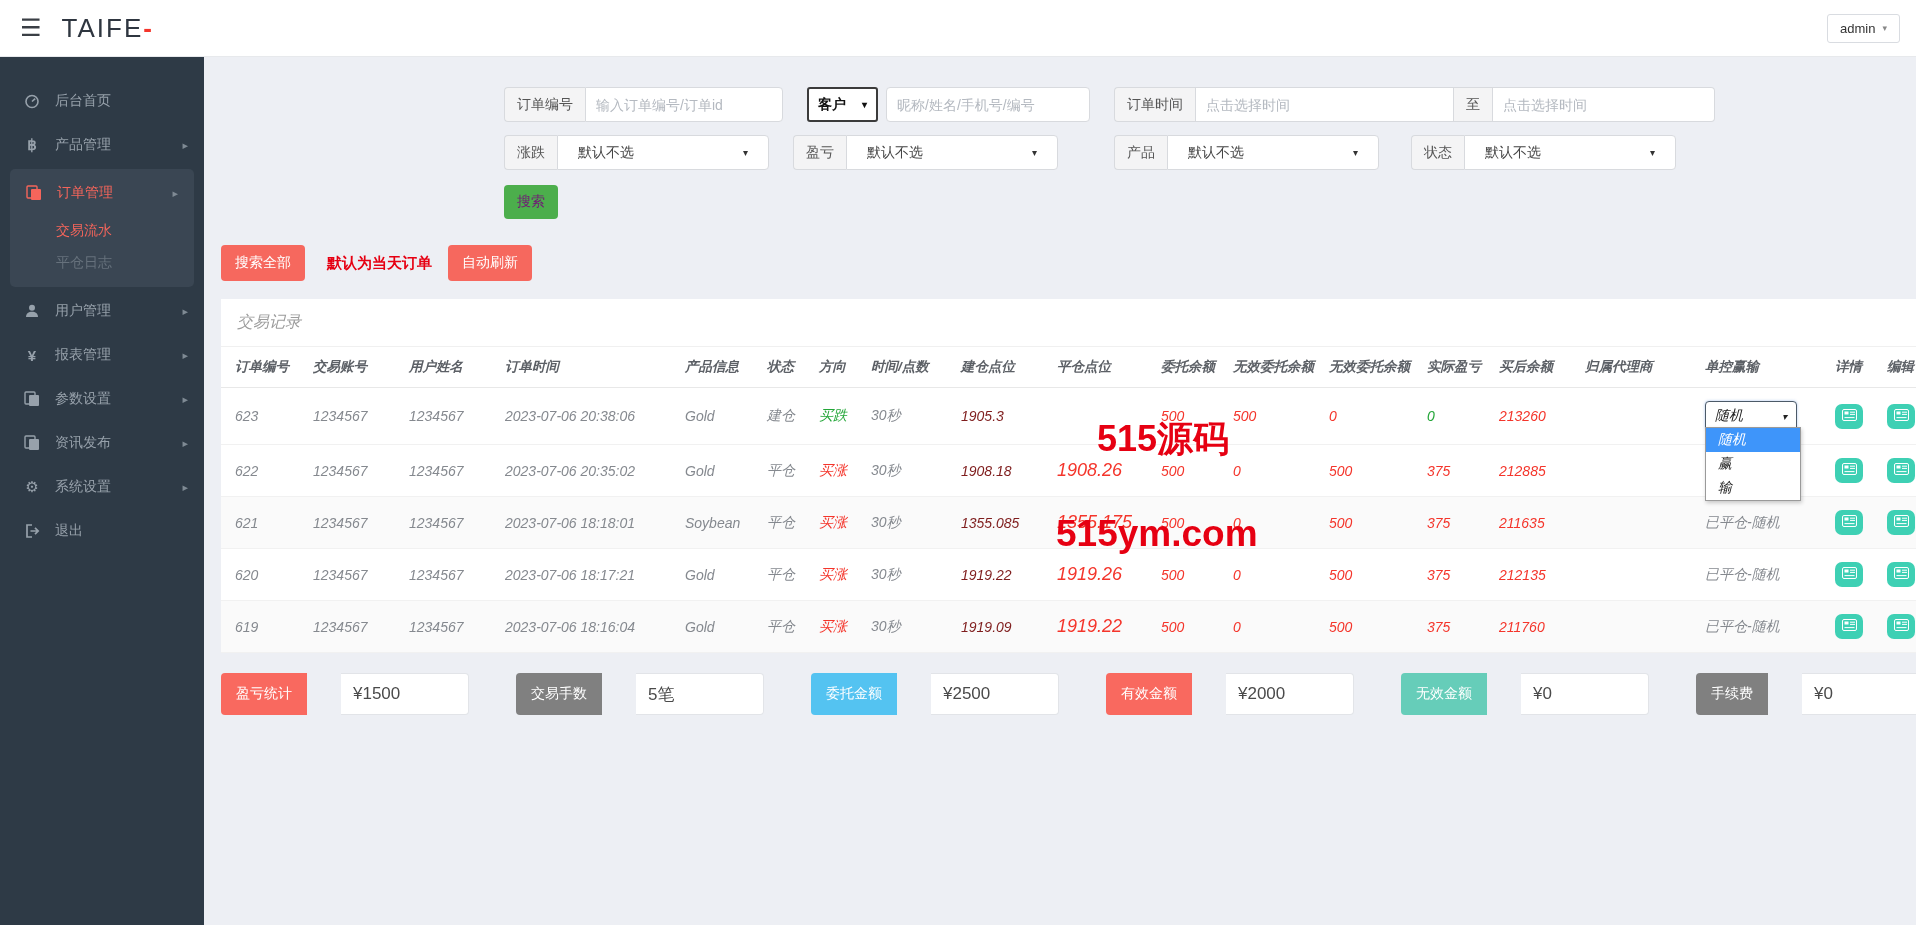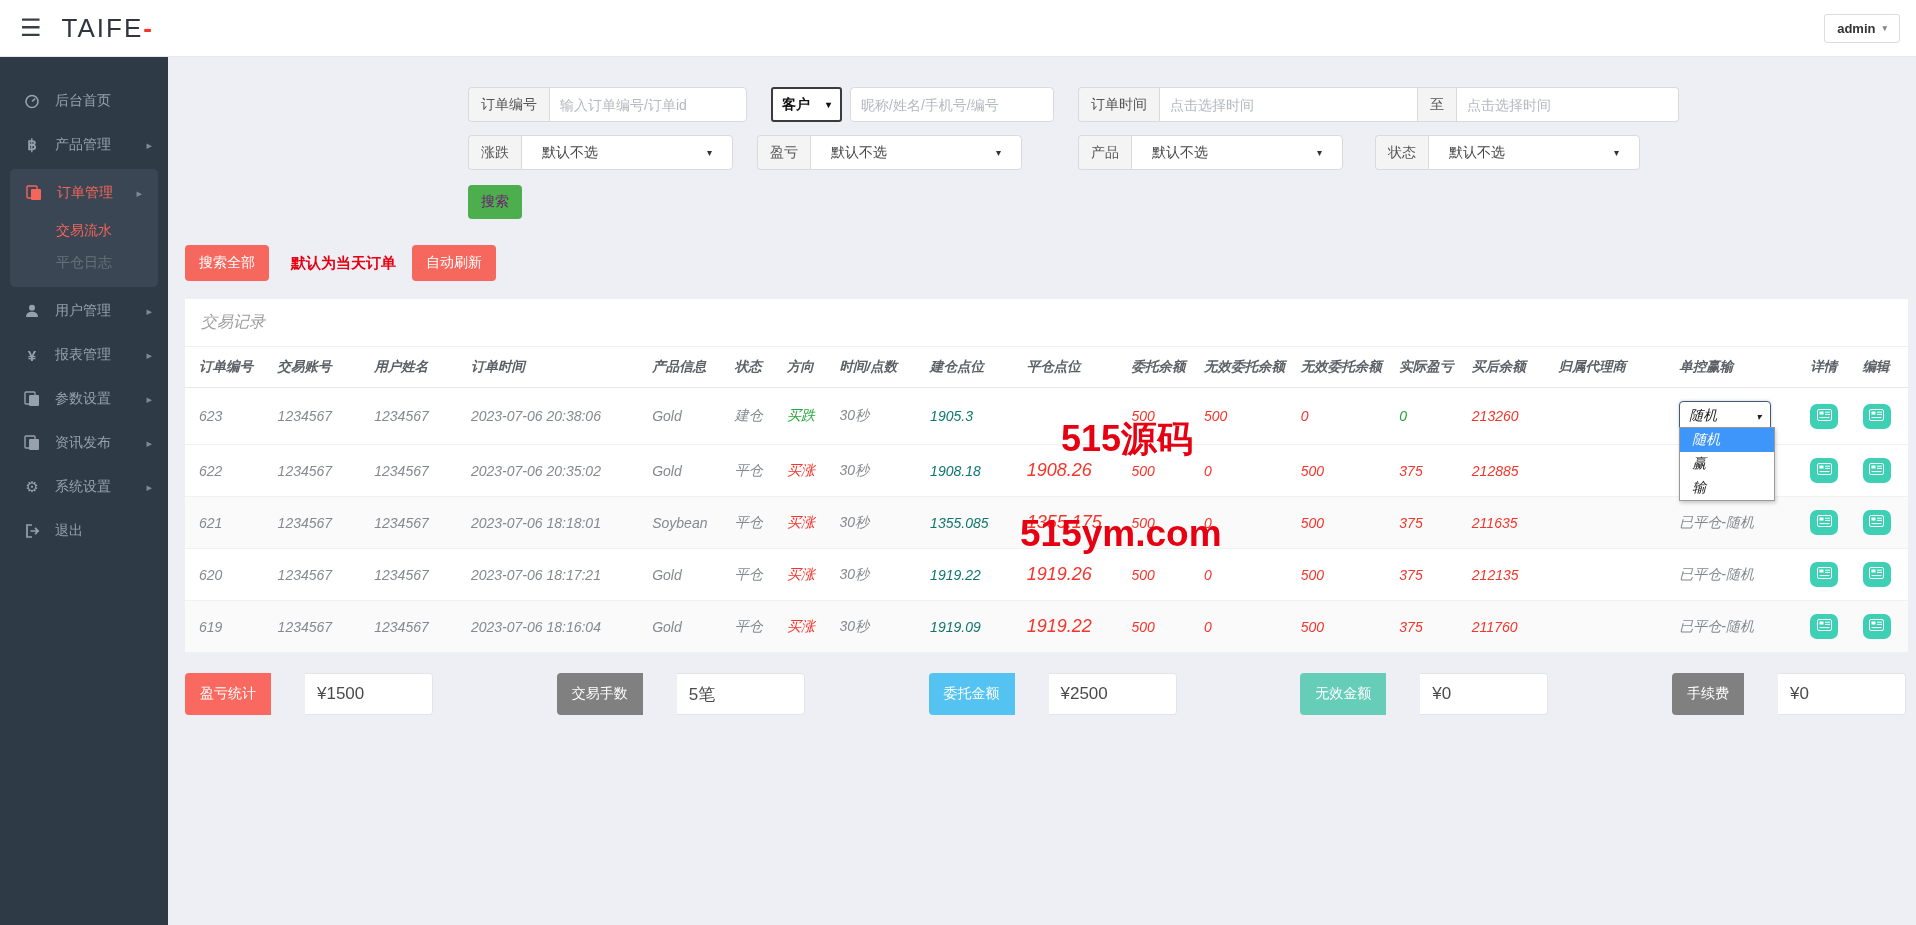--- a/index.html
+++ b/index.html
@@ -4,26 +4,26 @@
 <style>
   * { box-sizing: border-box; margin: 0; padding: 0; }
   html,body { width:1916px; height:925px; overflow:hidden; }
   body { font-family:"Liberation Sans", sans-serif; background:#edeff4; }
 
   
   .topbar { height:57px; background:#fff; display:flex; align-items:center; padding:0 16px; border-bottom:1px solid #e7e9ec; }
   .burger { font-size:24px; color:#3a3f45; margin:0 20px 0 4px; cursor:pointer; line-height:1; }
   .logo { font-size:26px; color:#2f3640; letter-spacing:2px; font-weight:400; }
   .logo b { color:#f4352b; font-weight:700; }
-  .admin-box { margin-left:auto; border:1px solid #d9dce1; border-radius:3px; padding:6px 12px; font-size:13px; color:#333; display:flex; align-items:center; gap:7px; background:#fff; cursor:pointer;font-weight:bold; }
+  .admin-box { margin-left:auto; border:1px solid #d9dce1; border-radius:3px; padding:6px 12px; font-size:13px; color:#333; display:flex; align-items:center; gap:7px; background:#fff; cursor:pointer; }
   .admin-box .caret { font-size:9px; color:#888; }
 
   
   .layout { display:flex; height:868px; }
-  .sidebar { width:168px; background:#2e3a46; padding-top:22px; flex:none; }
+  .sidebar { width:204px; background:#2e3a46; padding-top:22px; flex:none; }
   .sb-item { height:44px; display:flex; align-items:center; padding:0 16px 0 22px; font-size:14px; color:#97a1ab; cursor:pointer; }
   .sb-item .sb-icon { width:20px; margin-right:13px; display:inline-flex; justify-content:center; font-size:15px; }
   .sb-item .sb-icon svg { width:16px; height:16px; }
   .sb-arrow { margin-left:auto; font-size:11px; color:#7f8a94; }
   .sb-active-block { background:#39465312; background:#3a4653; border-radius:5px; margin:2px 10px; padding:2px 0 8px 0; }
   .sb-active-block .sb-item { padding-left:14px; }
   .sb-item.red, .sb-sub.red { color:#f5655b; }
   .sb-sub { height:32px; display:flex; align-items:center; padding-left:46px; font-size:14px; color:#66717c; cursor:pointer; }
 
   .main { flex:1; padding:30px 8px 0 17px; position:relative; }
@@ -52,21 +52,21 @@
   .card { margin-top:18px; background:#fff;font-style:italic; }
   .card-title { padding:13px 16px; font-size:16px; color:#9c9c9c; border-bottom:1px solid #f0f0f0; }
   table { width:100%; border-collapse:collapse; table-layout:fixed; }
   thead th { text-align:left; font-size:13.5px; color:#5c6066; padding:11px 6px; border-bottom:1px solid #e8e8e8; font-weight:bold; white-space:nowrap; }
   tbody td { font-size:14px; color:#85898f; padding:13px 6px; border-bottom:1px solid #f1f1f1; white-space:nowrap; overflow:visible; }
   thead th:first-child, tbody td:first-child { padding-left:14px; }
   tbody tr:nth-child(2n+3) { background:#fafafa; }
   .c-red { color:#f4352b; }
   .c-green { color:#23a638; }
   .close-pt { color:#f4352b; font-size:18px; }
-  .open-pt { color:#0f766e; }
+  .open-pt { color:#7f1d1d; }
   .win-cell { position:relative; }
   .win-select { width:92px; height:30px; border:1px solid #4c5a68; border-radius:4px; background:#fff; display:flex; align-items:center; justify-content:space-between; padding:0 9px; font-size:14px; color:#222; cursor:pointer; box-shadow:0 0 3px rgba(70,130,220,.45); }
   .win-select .caret { font-size:10px; }
   .win-popup { position:absolute; top:39px; left:6px; width:96px; background:#fff; border:1px solid #9a9a9a; z-index:6; box-shadow:1px 2px 4px rgba(0,0,0,.2); }
   .win-popup .opt { padding:3px 12px; font-size:14px; color:#222; cursor:pointer; }
   .win-popup .opt.hl { background:#3e95fa; color:#fff; }
   .icon-btn { width:28px; height:25px; border:none; border-radius:7px; background:#3ed0b4; display:inline-flex; align-items:center; justify-content:center; cursor:pointer; }
 
   
   .wm { position:absolute; color:#e60012; font-weight:bold; z-index:9; pointer-events:none; white-space:nowrap; }
@@ -493,20 +493,24 @@
         </div>
         <div class="sum-group">
           <div class="sum-label" style="background: rgb(128, 128, 128);">交易手数</div>
           <div class="sum-value">5笔</div>
         </div>
         <div class="sum-group">
           <div class="sum-label" style="background: rgb(84, 195, 241);">委托金额</div>
           <div class="sum-value">¥2500</div>
         </div>
         <div class="sum-group">
+          <div class="sum-label" style="background: rgb(249, 105, 95);">有效金额</div>
+          <div class="sum-value">¥2000</div>
+        </div>
+        <div class="sum-group">
           <div class="sum-label" style="background: rgb(102, 205, 185);">无效金额</div>
           <div class="sum-value">¥0</div>
         </div>
         <div class="sum-group">
           <div class="sum-label" style="background: rgb(128, 128, 128);">手续费</div>
           <div class="sum-value">¥0</div>
         </div>
       </div>
 
     <div class="wm wm1">515源码</div>

